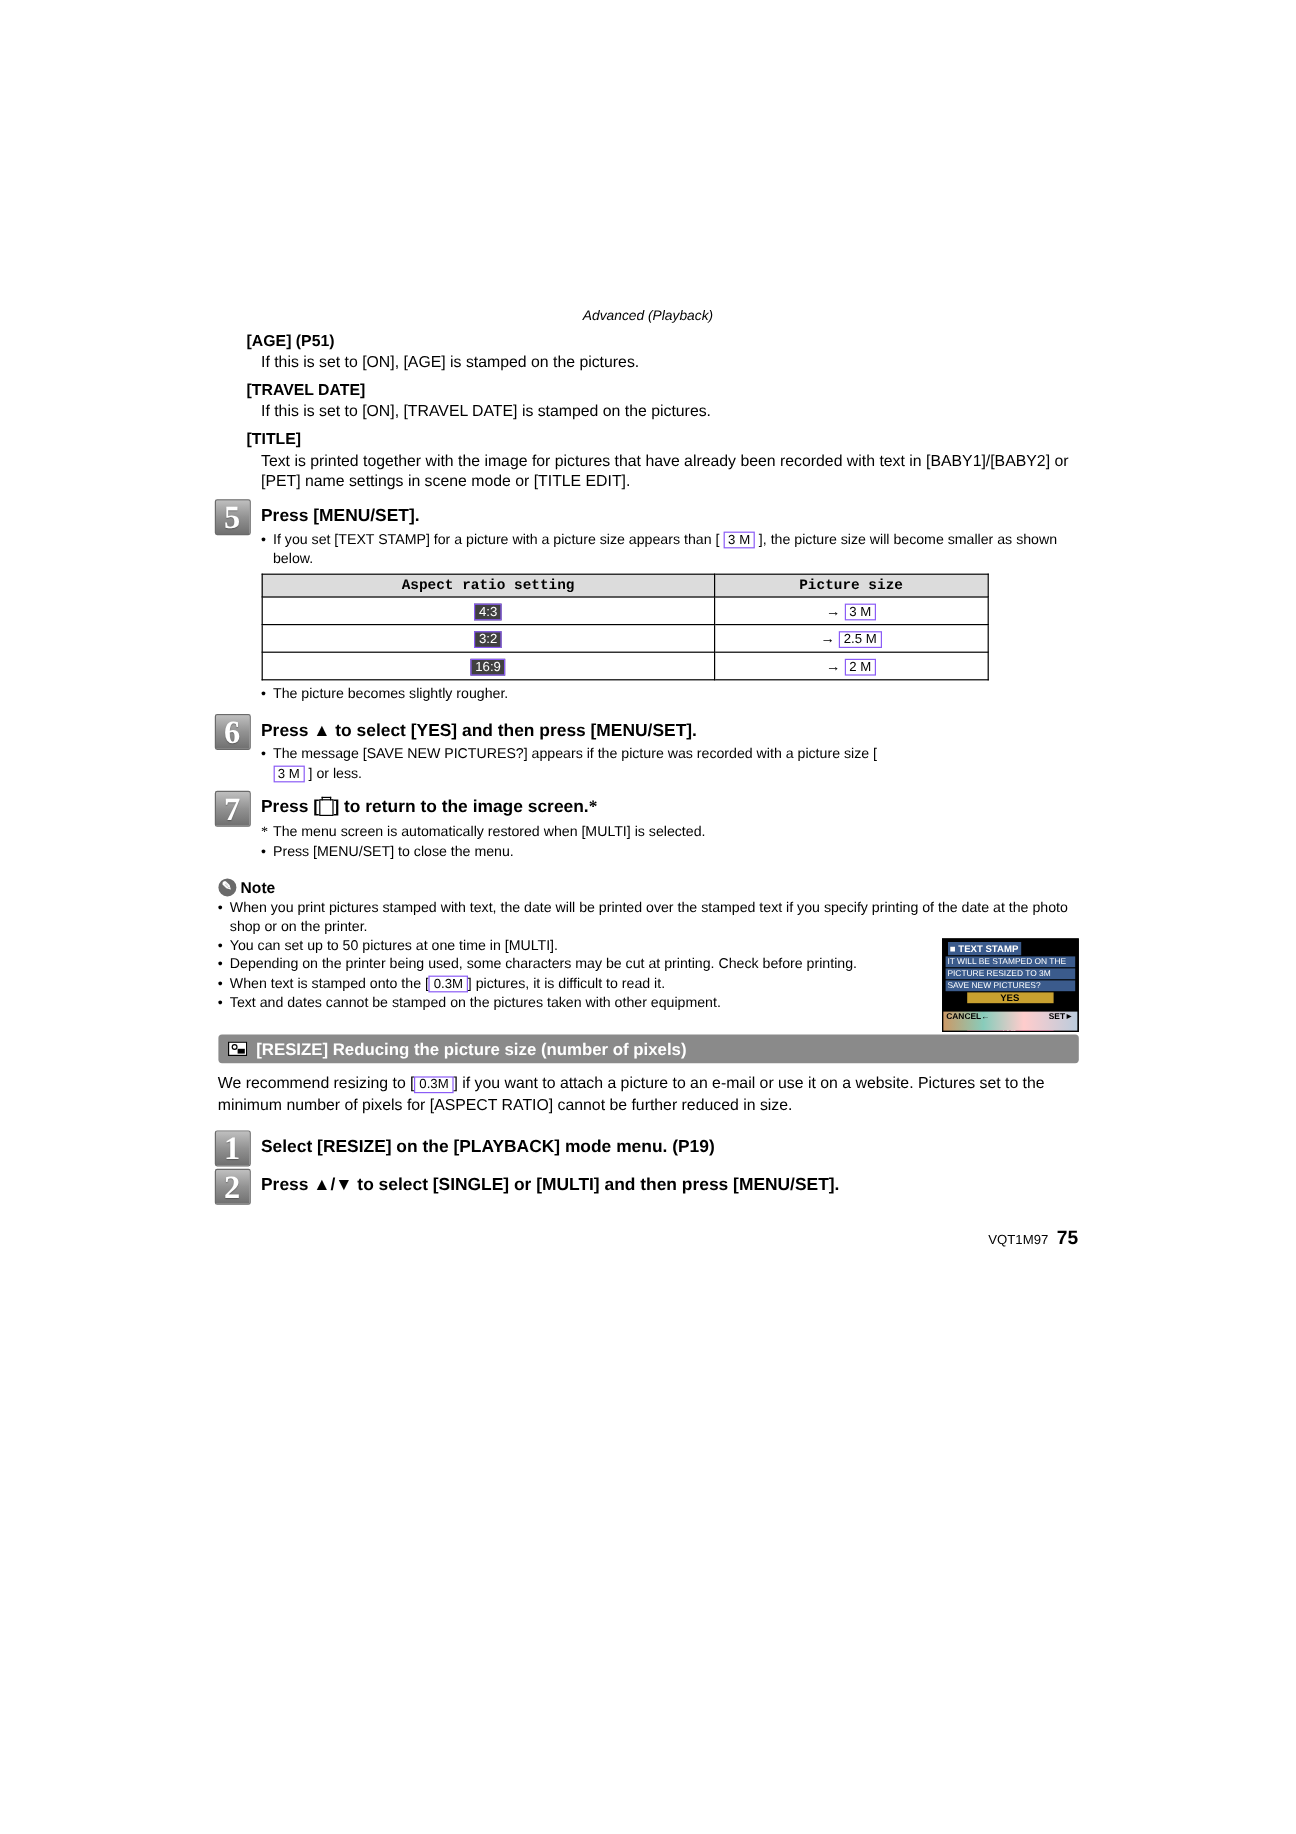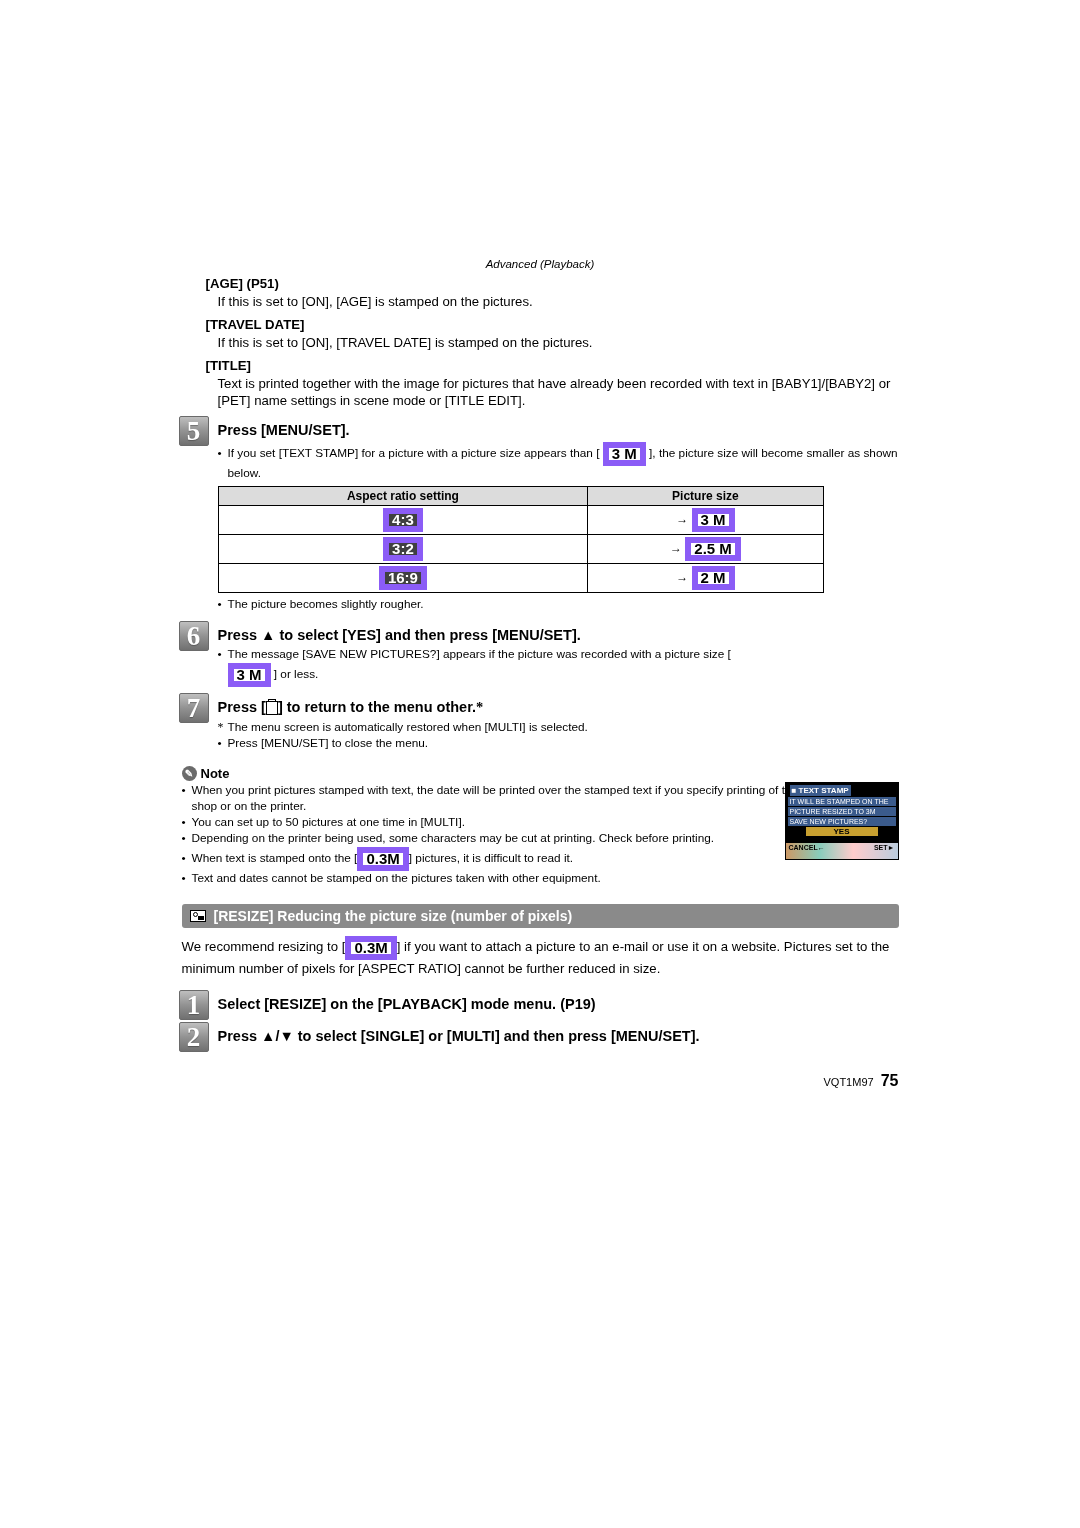--- a/index.html
+++ b/index.html
@@ -73,35 +73,36 @@
     width: 606px;
     margin: 4px 0 2px 36px;
     font-size: 12px;
   }
   table.ratio th {
     background: #dcdcdc;
     border: 1px solid #000;
     padding: 2px 0;
     font-weight: bold;
     text-align: center;
+    font-family: Liberation Mono, monospace;
   }
   table.ratio td {
     border: 1px solid #000;
     padding: 2px 0;
     text-align: center;
     height: 18px;
   }
   .icon-badge {
     display: inline-block;
-    border: 6px solid #8b5cf6;
-    font-size: 15px;
+    border: 1px solid #8b5cf6;
+    font-size: 11px;
     padding: 0 3px;
     line-height: 12px;
     background: #fff;
-    font-weight: bold;
+    font-weight: normal;
     vertical-align: middle;
   }
   .icon-badge.dark {
     background: #404040;
     color: #fff;
   }
   .arrow { font-size: 12px; }
   .note-head {
     margin-top: 14px;
     font-weight: bold;
@@ -274,21 +275,21 @@
       <span>The message [SAVE NEW PICTURES?] appears if the picture was recorded with a picture size [</span>
       <span class="icon-badge">3 M</span>
       <span>] or less.</span>
     </span>
       </div>
   </div>
 
   <div class="step-block">
     <div class="step-num">7</div>
     <div class="step-title">
-      <span>Press [</span><span class="trash"></span><span>] to return to the menu other.</span><span class="asterisk">*</span>
+      <span>Press [</span><span class="trash"></span><span>] to return to the image screen.</span><span class="asterisk">*</span>
     </div>
   </div>
   <div class="bullet-list" style="width:530px;">
     <div class="bu">
         <span class="asterisk">*</span>
         <span>The menu screen is automatically restored when [MULTI] is selected.</span>
       </div>
     <div class="bu">
         <span>•</span>
         <span>Press [MENU/SET] to close the menu.</span>

